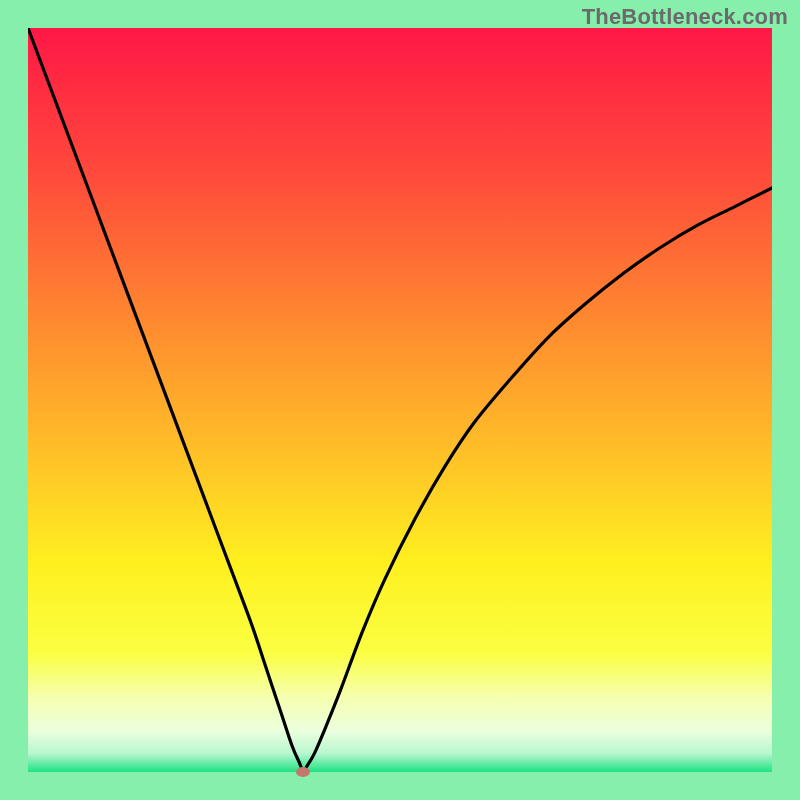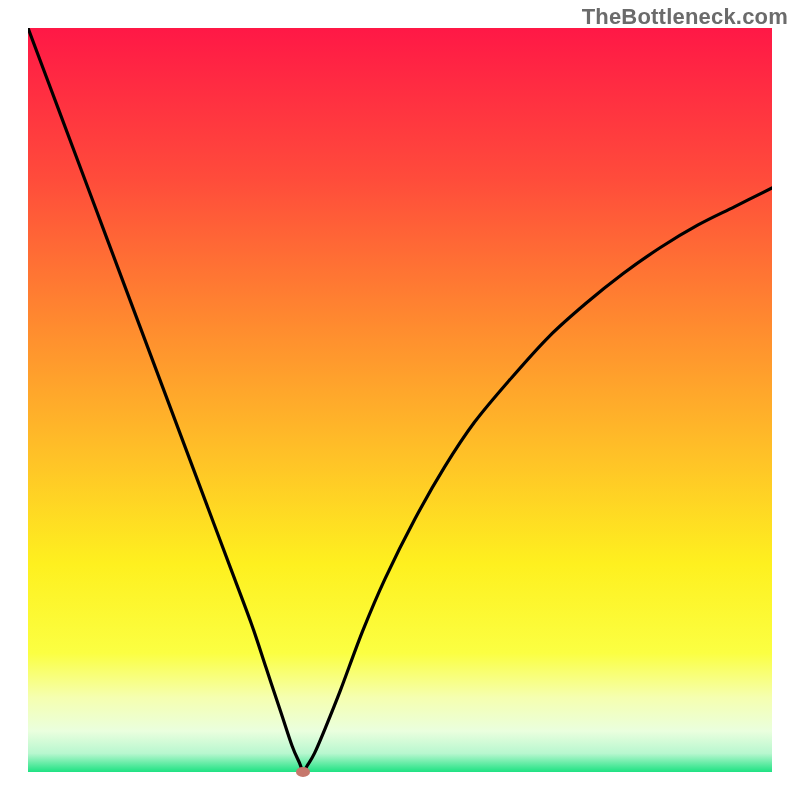--- a/index.html
+++ b/index.html
@@ -1,21 +1,21 @@
 <!DOCTYPE html>
 <html><head>
 <meta charset="utf-8">
 <style>
   * { margin: 0; padding: 0; box-sizing: border-box; }
   html, body { width: 800px; height: 800px; overflow: hidden; background: #000; }
   .frame {
     position: relative;
     width: 800px;
     height: 800px;
-    background: #ffffff;
+    background: #86efac;
   }
   .watermark {
     position: absolute;
     top: 4px;
     right: 12px;
     font-family: Arial, Helvetica, sans-serif;
     font-size: 22px;
     font-weight: 600;
     color: #6b6b6b;
     letter-spacing: 0.2px;

